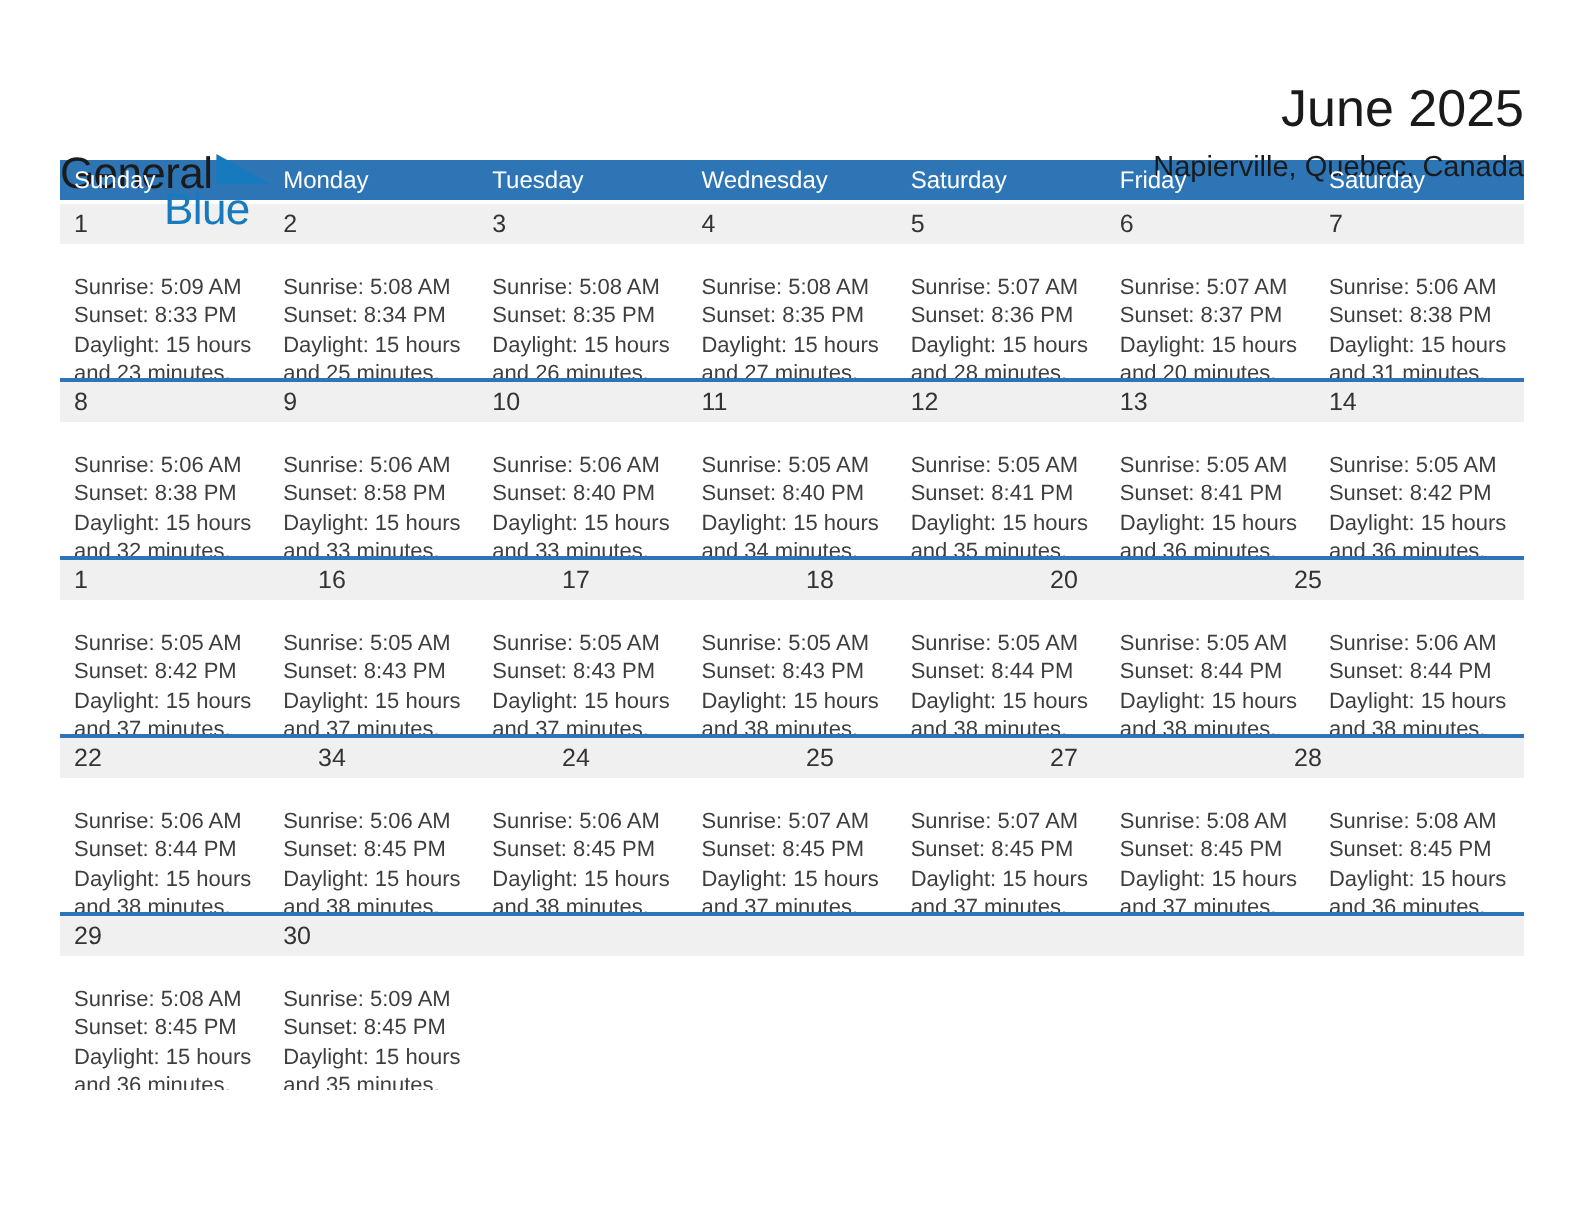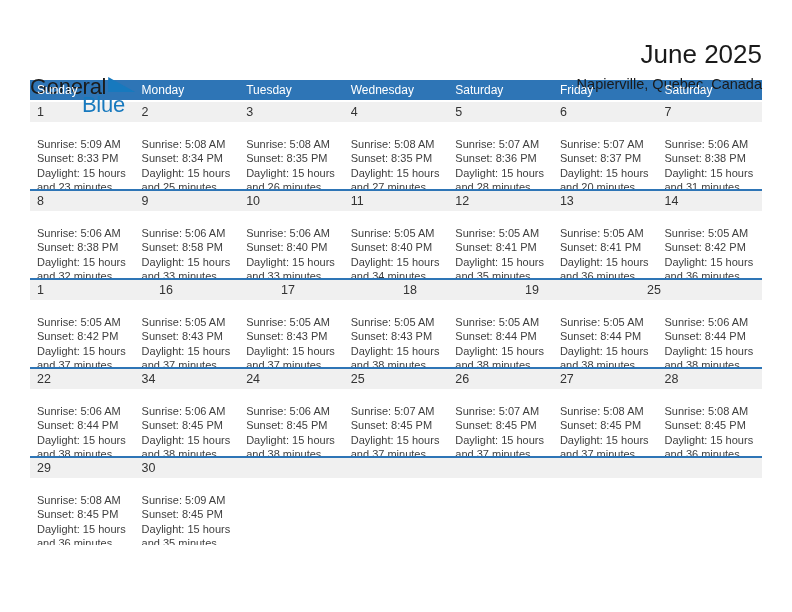--- a/index.html
+++ b/index.html
@@ -204,21 +204,21 @@
               <div class="line">and 36 minutes.</div>
             </div>
           </div>
         </div>
         <div class="week-row">
           <div class="daynum-row">
             <div class="num-cell">1</div>
             <div class="num-cell">16</div>
             <div class="num-cell">17</div>
             <div class="num-cell">18</div>
-            <div class="num-cell">19</div>
+            <div class="num-cell">20</div>
             <div class="num-cell">25</div>
           </div>
           <div class="details-row">
             <div class="detail-cell">
               <div class="line">Sunrise: 5:05 AM</div>
               <div class="line">Sunset: 8:42 PM</div>
               <div class="line">Daylight: 15 hours</div>
               <div class="line">and 37 minutes.</div>
             </div>
             <div class="detail-cell">
@@ -258,21 +258,20 @@
               <div class="line">and 38 minutes.</div>
             </div>
           </div>
         </div>
         <div class="week-row">
           <div class="daynum-row">
             <div class="num-cell">22</div>
             <div class="num-cell">34</div>
             <div class="num-cell">24</div>
             <div class="num-cell">25</div>
-            <div class="num-cell">26</div>
             <div class="num-cell">27</div>
             <div class="num-cell">28</div>
           </div>
           <div class="details-row">
             <div class="detail-cell">
               <div class="line">Sunrise: 5:06 AM</div>
               <div class="line">Sunset: 8:44 PM</div>
               <div class="line">Daylight: 15 hours</div>
               <div class="line">and 38 minutes.</div>
             </div>

